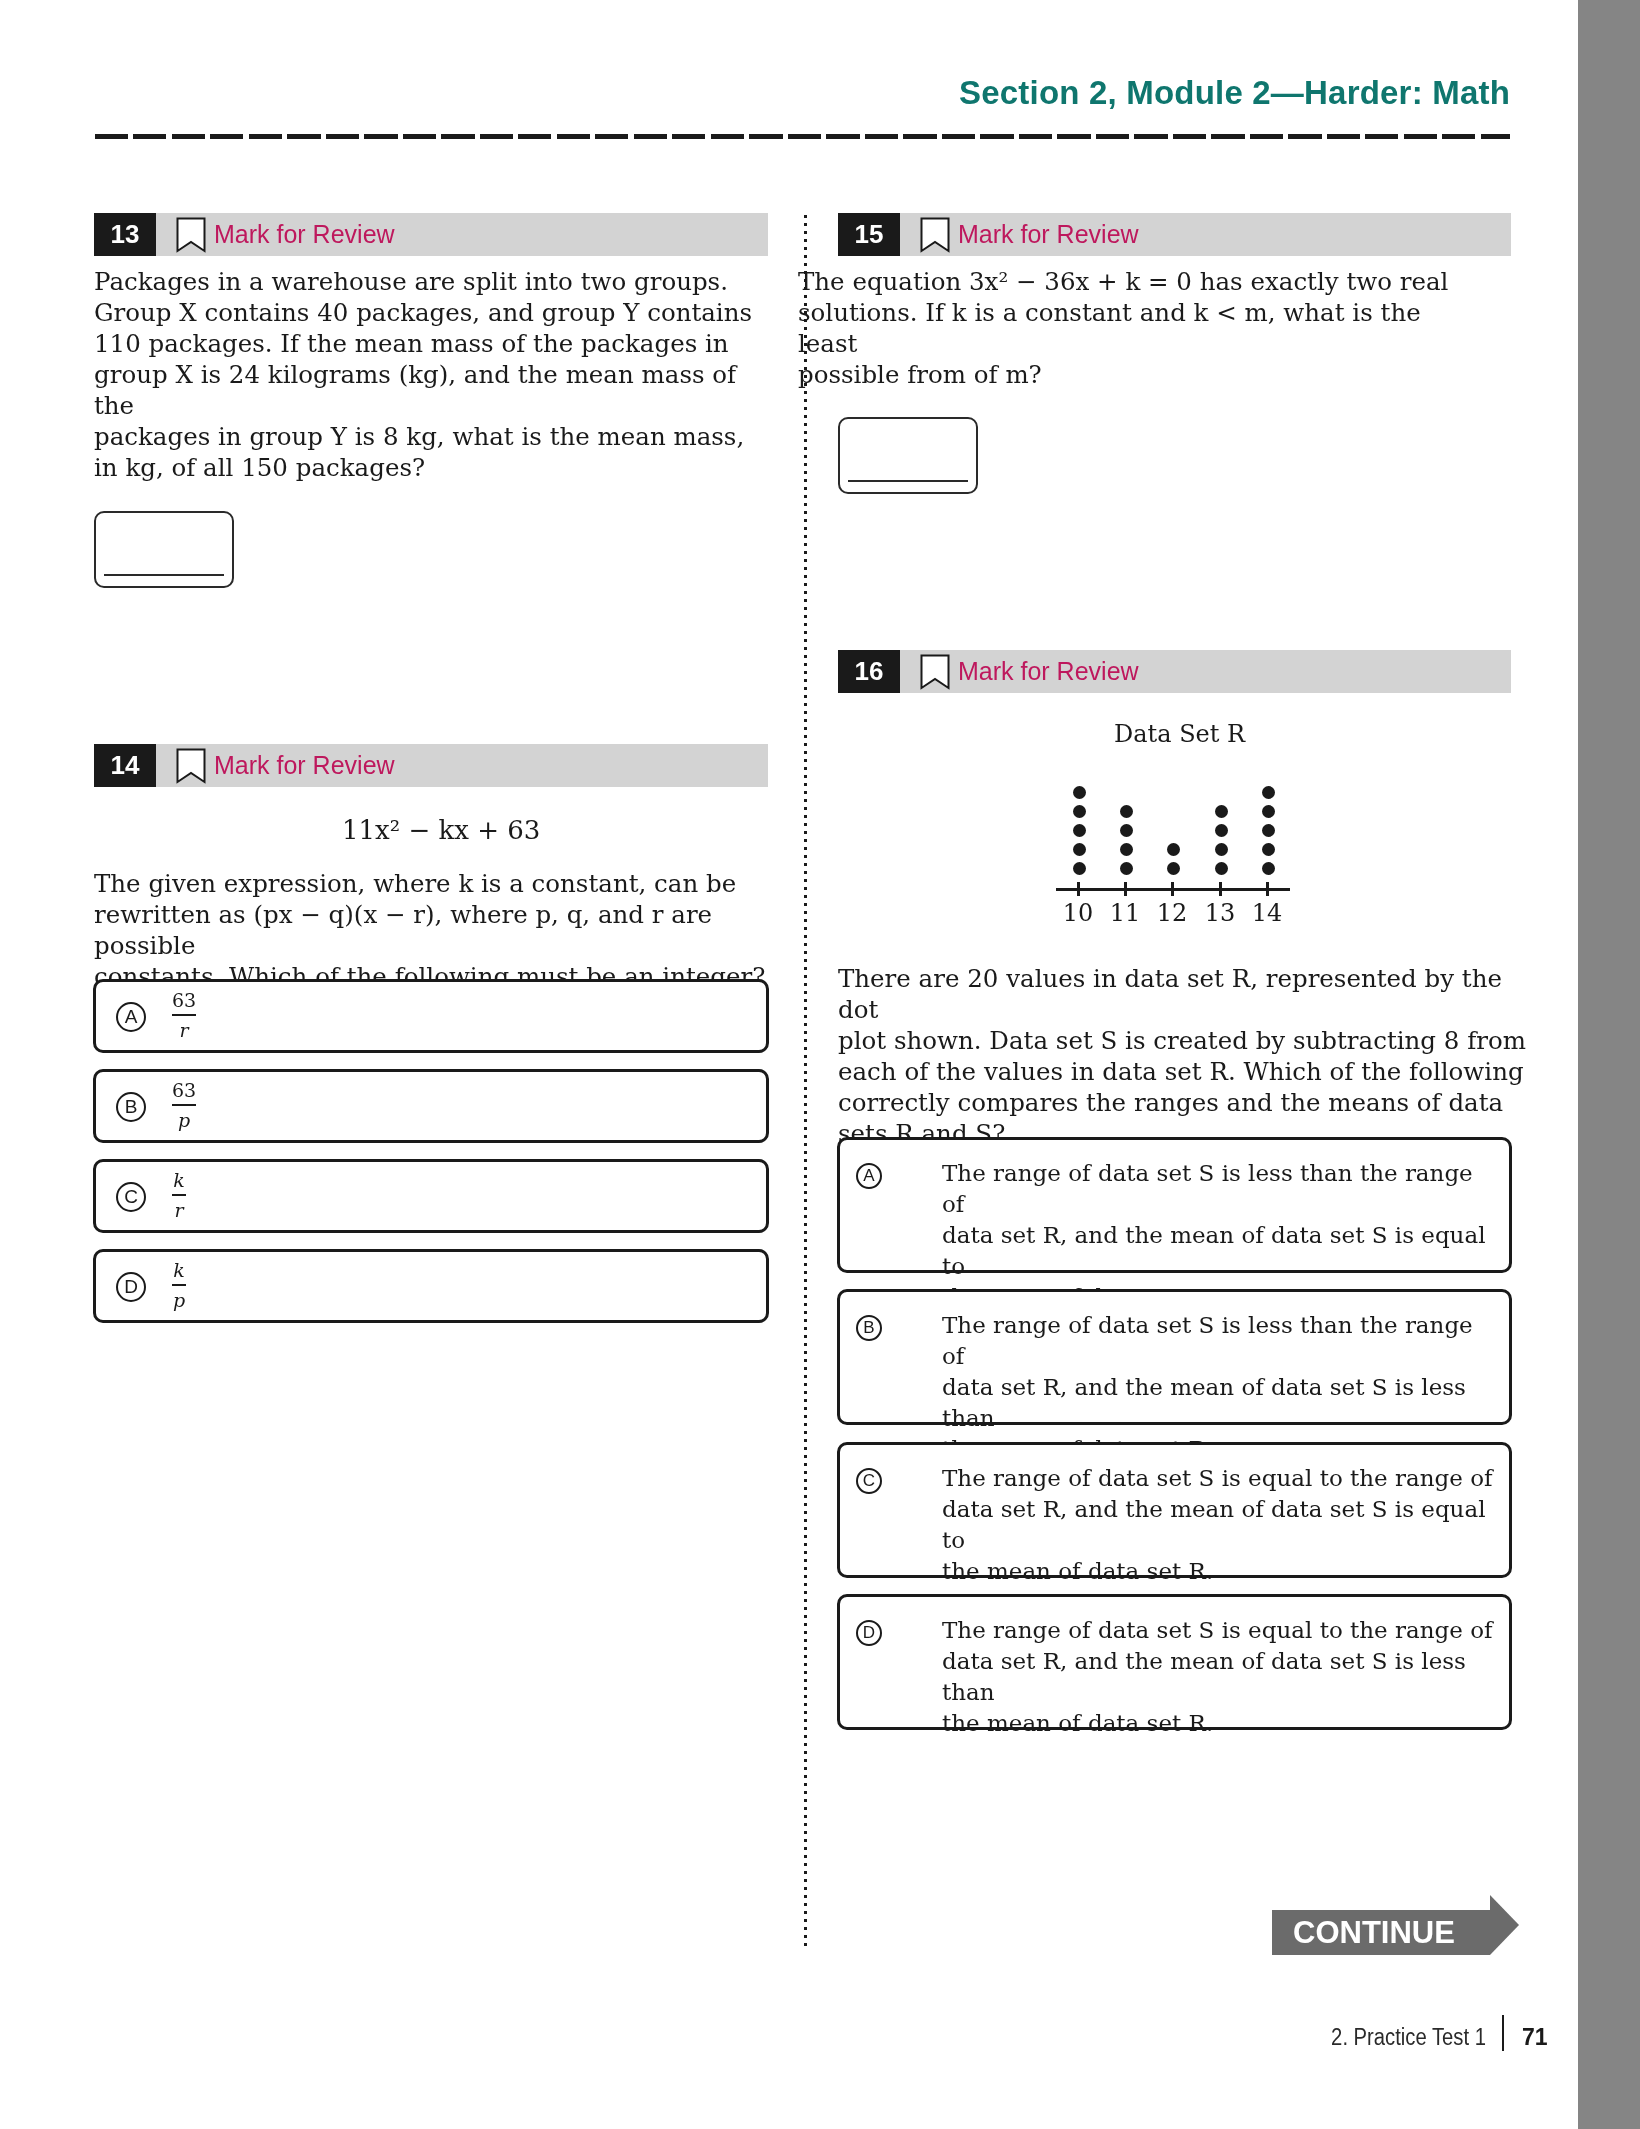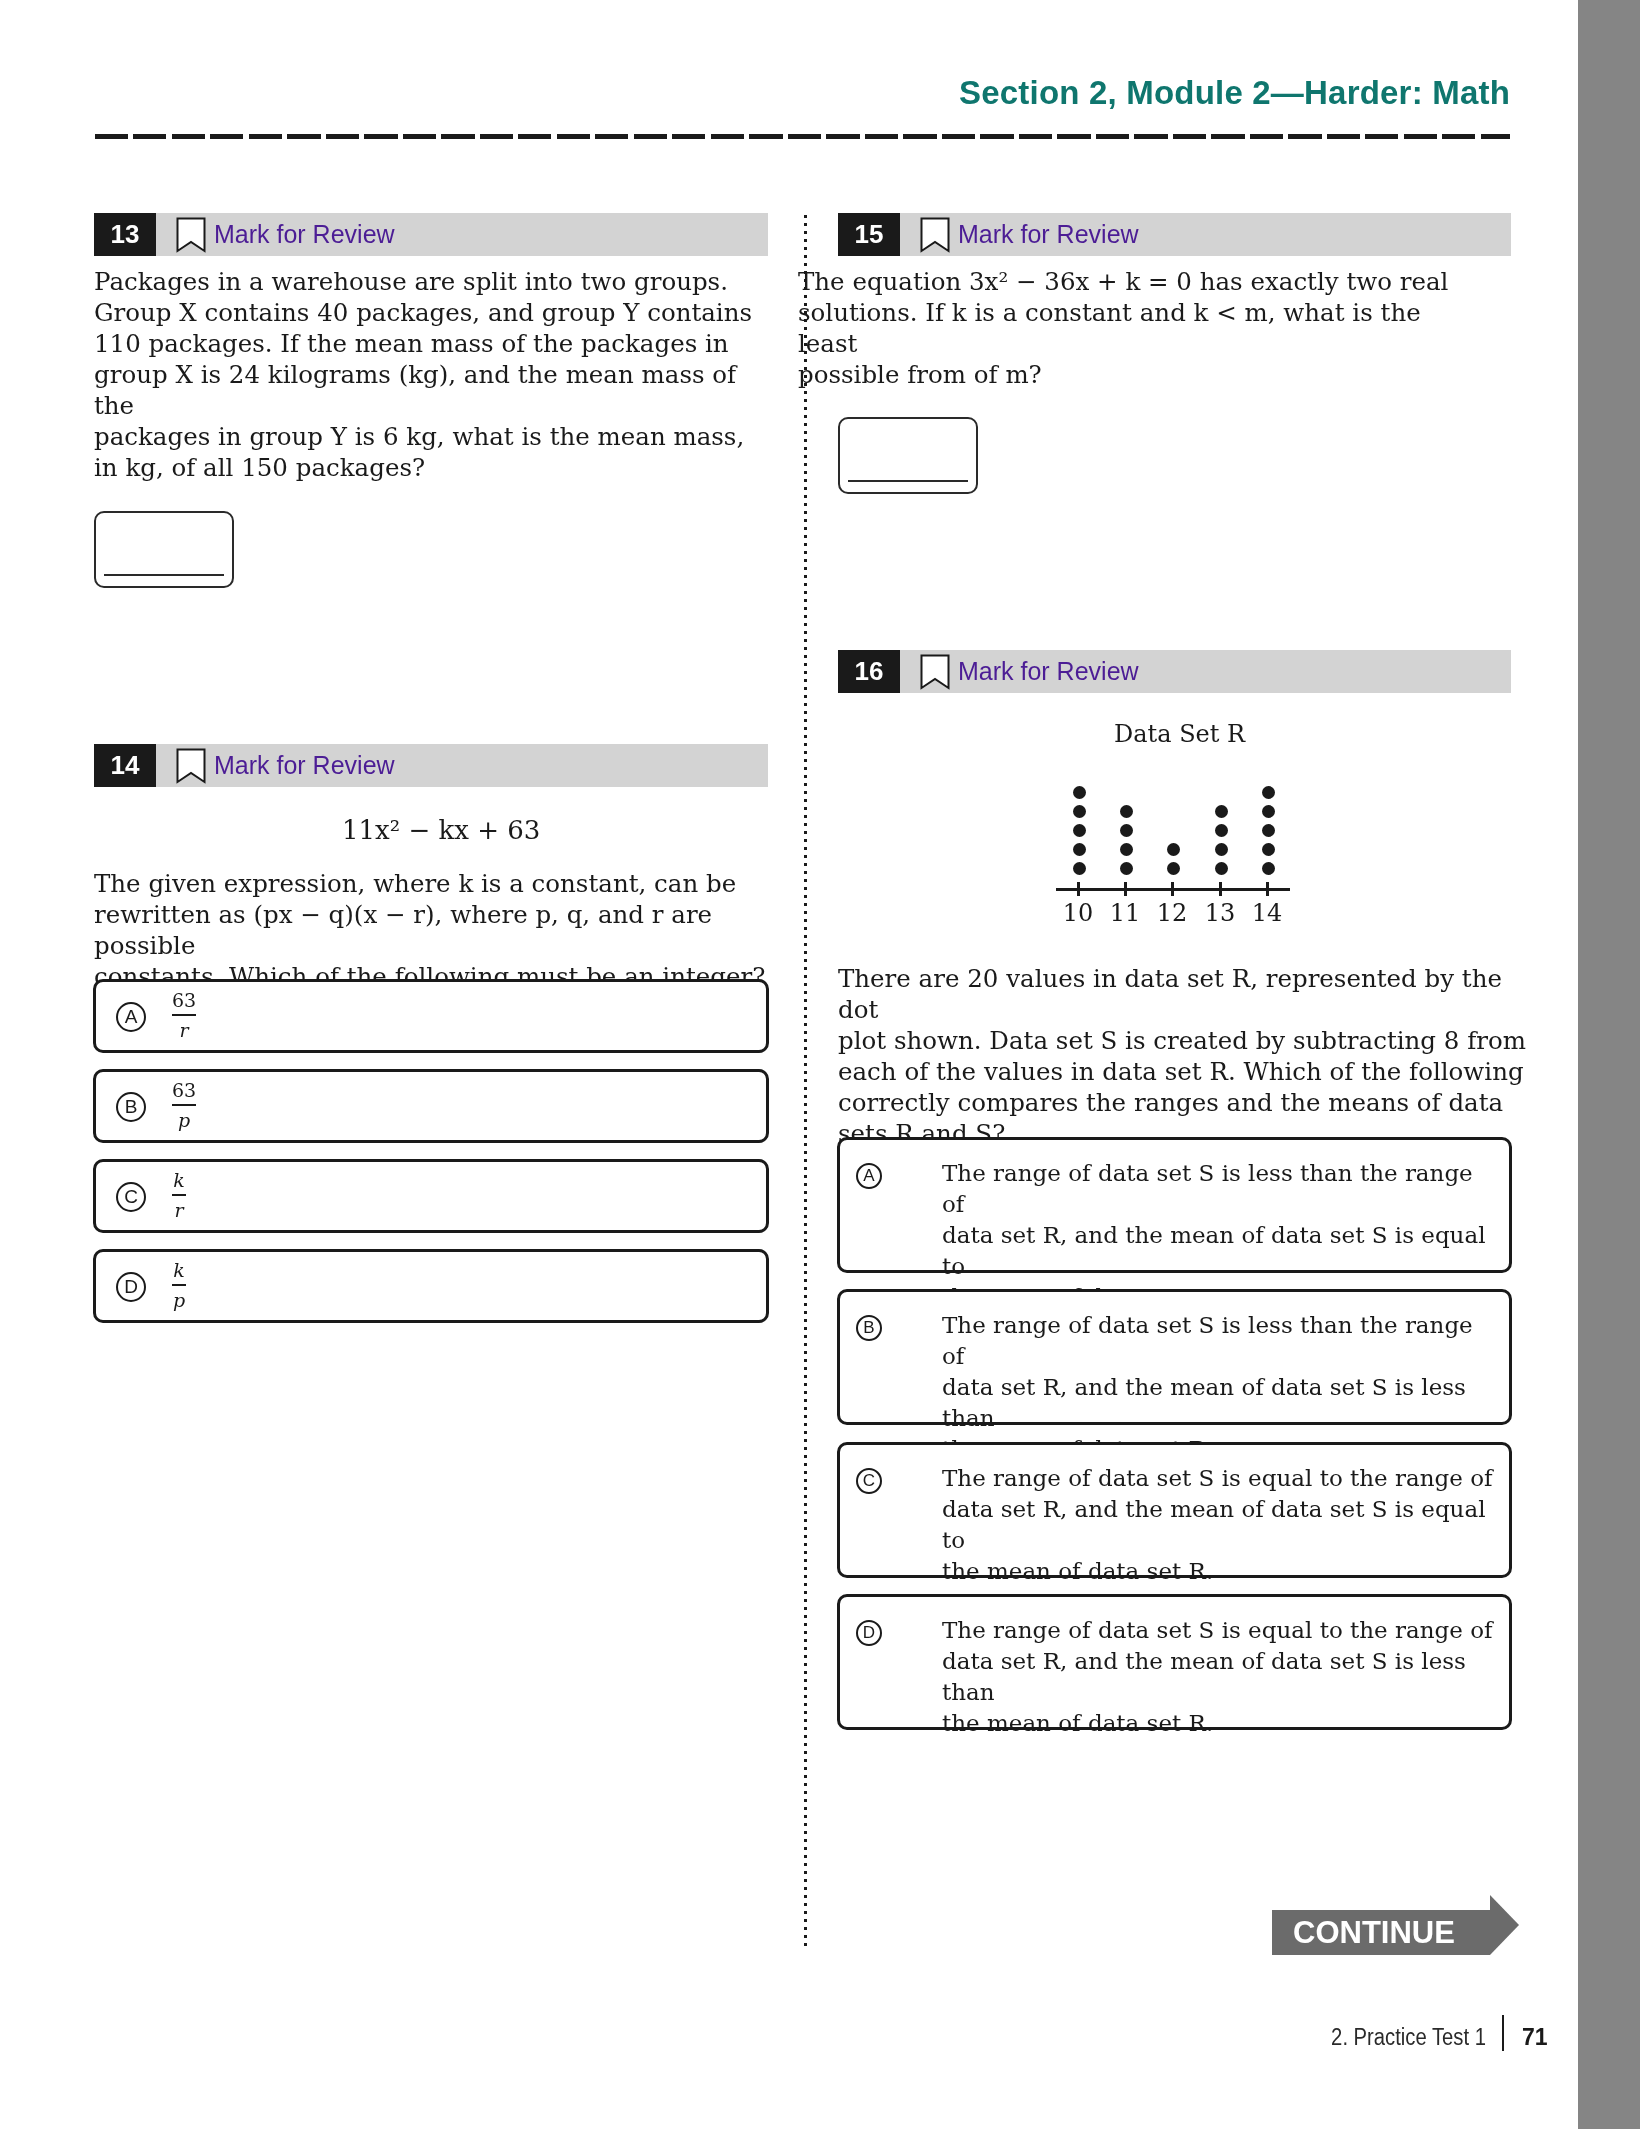--- a/index.html
+++ b/index.html
@@ -11,21 +11,21 @@
   .page-title { position: absolute; top: 74px; right: 130px; font-family: "Liberation Sans", sans-serif; font-weight: bold; font-size: 33px; color: #0f766e; letter-spacing: 0.2px; }
   .title-rule { position: absolute; top: 134px; left: 95px; width: 1415px; height: 5px;
     background: repeating-linear-gradient(to right, #1a1a1a 0 33px, transparent 33px 38.5px); }
 
   .col-divider { position: absolute; top: 215px; left: 804px; width: 3px; height: 1735px;
     background: repeating-linear-gradient(to bottom, #1a1a1a 0 3px, transparent 3px 8px); }
 
   .q-header { position: absolute; height: 43px; background: #d3d3d3; display: flex; align-items: center; }
   .q-num { width: 62px; height: 43px; background: #1a1a1a; color: #fff; font-family: "Liberation Sans", sans-serif; font-weight: bold; font-size: 26px; display: flex; align-items: center; justify-content: center; }
   .bookmark { margin-left: 20px; width: 30px; height: 36px; display: flex; }
-  .mark-label { margin-left: 8px; font-family: "Liberation Sans", sans-serif; font-size: 25px; color: #4c1d95; }
+  .mark-label { margin-left: 8px; font-family: "Liberation Sans", sans-serif; font-size: 25px; color: #be185d; }
 
   .q-text { position: absolute; font-size: 24.5px; line-height: 31px; color: #1a1a1a; }
 
   .answer-box { position: absolute; width: 140px; height: 77px; border: 2.5px solid #2a2a2a; border-radius: 10px; }
   .answer-box .line { position: absolute; left: 8px; right: 8px; bottom: 10px; height: 2px; background: #2a2a2a; }
 
   .expr { position: absolute; font-size: 26px; }
 
   .choice { position: absolute; border: 3px solid #1a1a1a; border-radius: 10px; background: #fff; }
   .choice-letter { position: absolute; width: 30px; height: 30px; border: 2.5px solid #1a1a1a; border-radius: 50%; font-family: "Liberation Sans", sans-serif; font-size: 19px; display: flex; align-items: center; justify-content: center; }
@@ -65,21 +65,21 @@
         <path d="M1.5 1.5 H28.5 V34 L15 25 L1.5 34 Z" fill="#fff" stroke="#1a1a1a" stroke-width="2"></path>
       </svg>
   </div>
   <span class="mark-label">Mark for Review</span>
 </div>
 <div class="q-text" style="left:94px; top:266px; width:680px;">
   <div>Packages in a warehouse are split into two groups.</div>
   <div>Group X contains 40 packages, and group Y contains</div>
   <div>110 packages. If the mean mass of the packages in</div>
   <div>group X is 24 kilograms (kg), and the mean mass of the</div>
-  <div>packages in group Y is 6 kg, what is the mean mass,</div>
+  <div>packages in group Y is 8 kg, what is the mean mass,</div>
   <div>in kg, of all 150 packages?</div>
 </div>
 <div class="answer-box" style="left:94px; top:511px;">
   <span></span>
   <div class="line"></div>
 </div>
 
 <div class="q-header" style="left:94px; top:744px; width:674px;">
   <div class="q-num">14</div>
   <div class="bookmark">

